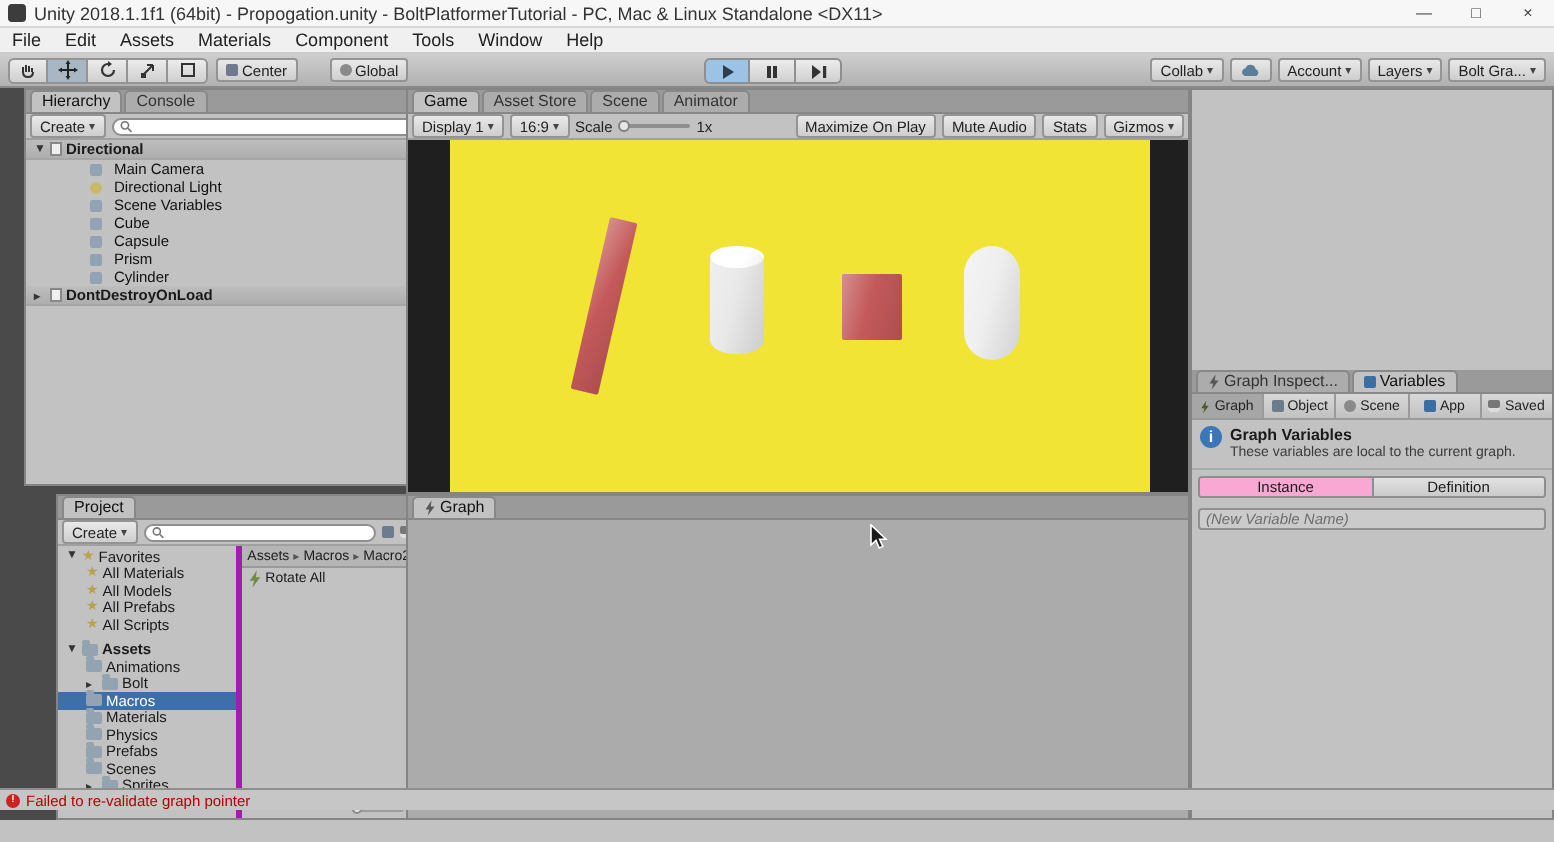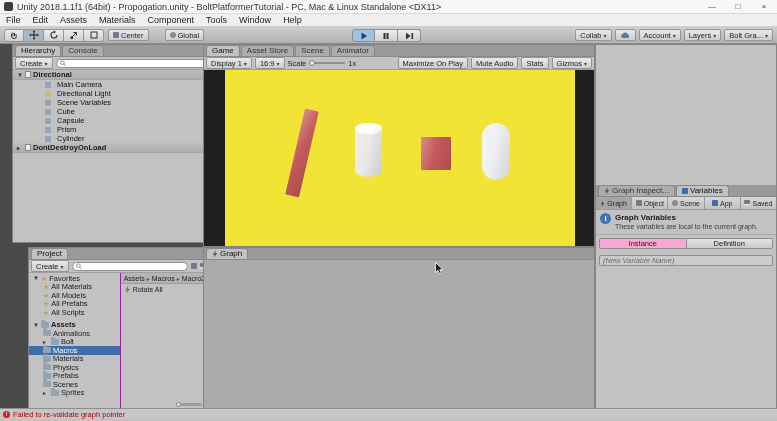--- a/index.html
+++ b/index.html
@@ -41,21 +41,21 @@
   .searchbox input{border:none;outline:none;background:transparent;width:100%;font-size:7px;height:8px;font-family:"Liberation Sans",sans-serif;}
 
   
   .tree-row{height:9px;display:flex;align-items:center;font-size:7.5px;gap:6px;padding-left:32px;color:#111;}
   .scene-row{height:10px;display:flex;align-items:center;font-size:7.5px;font-weight:bold;gap:2px;padding-left:4px;background:linear-gradient(#bdbdbd,#aeaeae);border-bottom:1px solid #a5a5a5;}
   .foldout{font-size:6px;color:#333;width:6px;flex:none;}
   .burger{margin-left:auto;margin-right:3px;font-size:7px;color:#555;}
   .go-icon{width:6px;height:6px;background:#93a2b5;border-radius:1px;flex:none;}
   .scene-icon{width:6px;height:7px;background:#efefef;border:1px solid #888;flex:none;}
   .proj-body{position:absolute;top:25px;left:0;right:0;bottom:0;display:flex;}
-  .proj-left{width:113px;border-right:1px solid #a21caf;position:relative;padding-top:1px;}
+  .proj-left{width:113px;border-right:3px solid #a21caf;position:relative;padding-top:1px;}
   .proj-right{flex:1;position:relative;}
   .p-row{height:8.5px;display:flex;align-items:center;font-size:7.5px;gap:2px;padding-left:4px;}
   .p-row.child{padding-left:14px;}
   .p-row.sel{color:#fff;}
   .star-icon{color:#b9a24a;font-size:7px;line-height:7px;flex:none;}
   .folder-icon{width:8px;height:6px;background:#93a3b2;border-radius:1px;position:relative;flex:none;}
   .folder-icon::before{content:"";position:absolute;left:0;top:-2px;width:4px;height:2px;background:inherit;border-radius:1px 1px 0 0;}
   .crumbbar{height:11px;background:#b5b5b5;border-bottom:1px solid #9a9a9a;display:flex;align-items:center;font-size:7px;padding:0 3px;gap:2px;}
   .crumb-sep{font-size:6px;color:#555;}
   .asset-item{height:10px;display:flex;align-items:center;gap:2px;font-size:7px;padding:1px 3px;}
@@ -96,21 +96,21 @@
   .info-title{font-size:8px;font-weight:bold;}
   .info-desc{font-size:7px;color:#3a3a3a;margin-top:1px;}
   .moderow{display:flex;height:11px;margin:3px 3px 0 3px;border:1px solid #8e8e8e;border-radius:2px;overflow:hidden;}
   .mode{flex:1;text-align:center;font-size:7.5px;line-height:9px;background:linear-gradient(#e2e2e2,#cacaca);border-right:1px solid #8e8e8e;}
   .mode:last-child{border-right:none;}
   .mode.sel{background:#f9a8d4;}
   .newvar{margin:3px;width:calc(100% - 6px);height:11px;font-size:7.5px;color:#666;background:#cbcbcb;border:1px solid #909090;border-radius:2px;padding:0 3px;font-family:"Liberation Sans",sans-serif;outline:none;font-style:italic;}
   .newvar::placeholder{color:#6e6e6e;}
 
   
-  .statusbar{position:absolute;left:0;top:408px;width:100%;height:11px;background:#c6c6c6;border-top:1px solid #8e8e8e;display:flex;align-items:center;padding:0 3px;gap:3px;font-size:7.5px;}
+  .statusbar{position:absolute;left:0;top:394px;width:100%;height:11px;background:#c6c6c6;border-top:1px solid #8e8e8e;display:flex;align-items:center;padding:0 3px;gap:3px;font-size:7.5px;}
   .err-icon{width:7px;height:7px;border-radius:50%;background:#c22;color:#fff;font-size:5px;line-height:7px;text-align:center;flex:none;font-weight:bold;}
 
   svg{display:block;}
 </style>
 </head>
 <body>
 
 <div class="app">
 
   <div class="titlebar">

